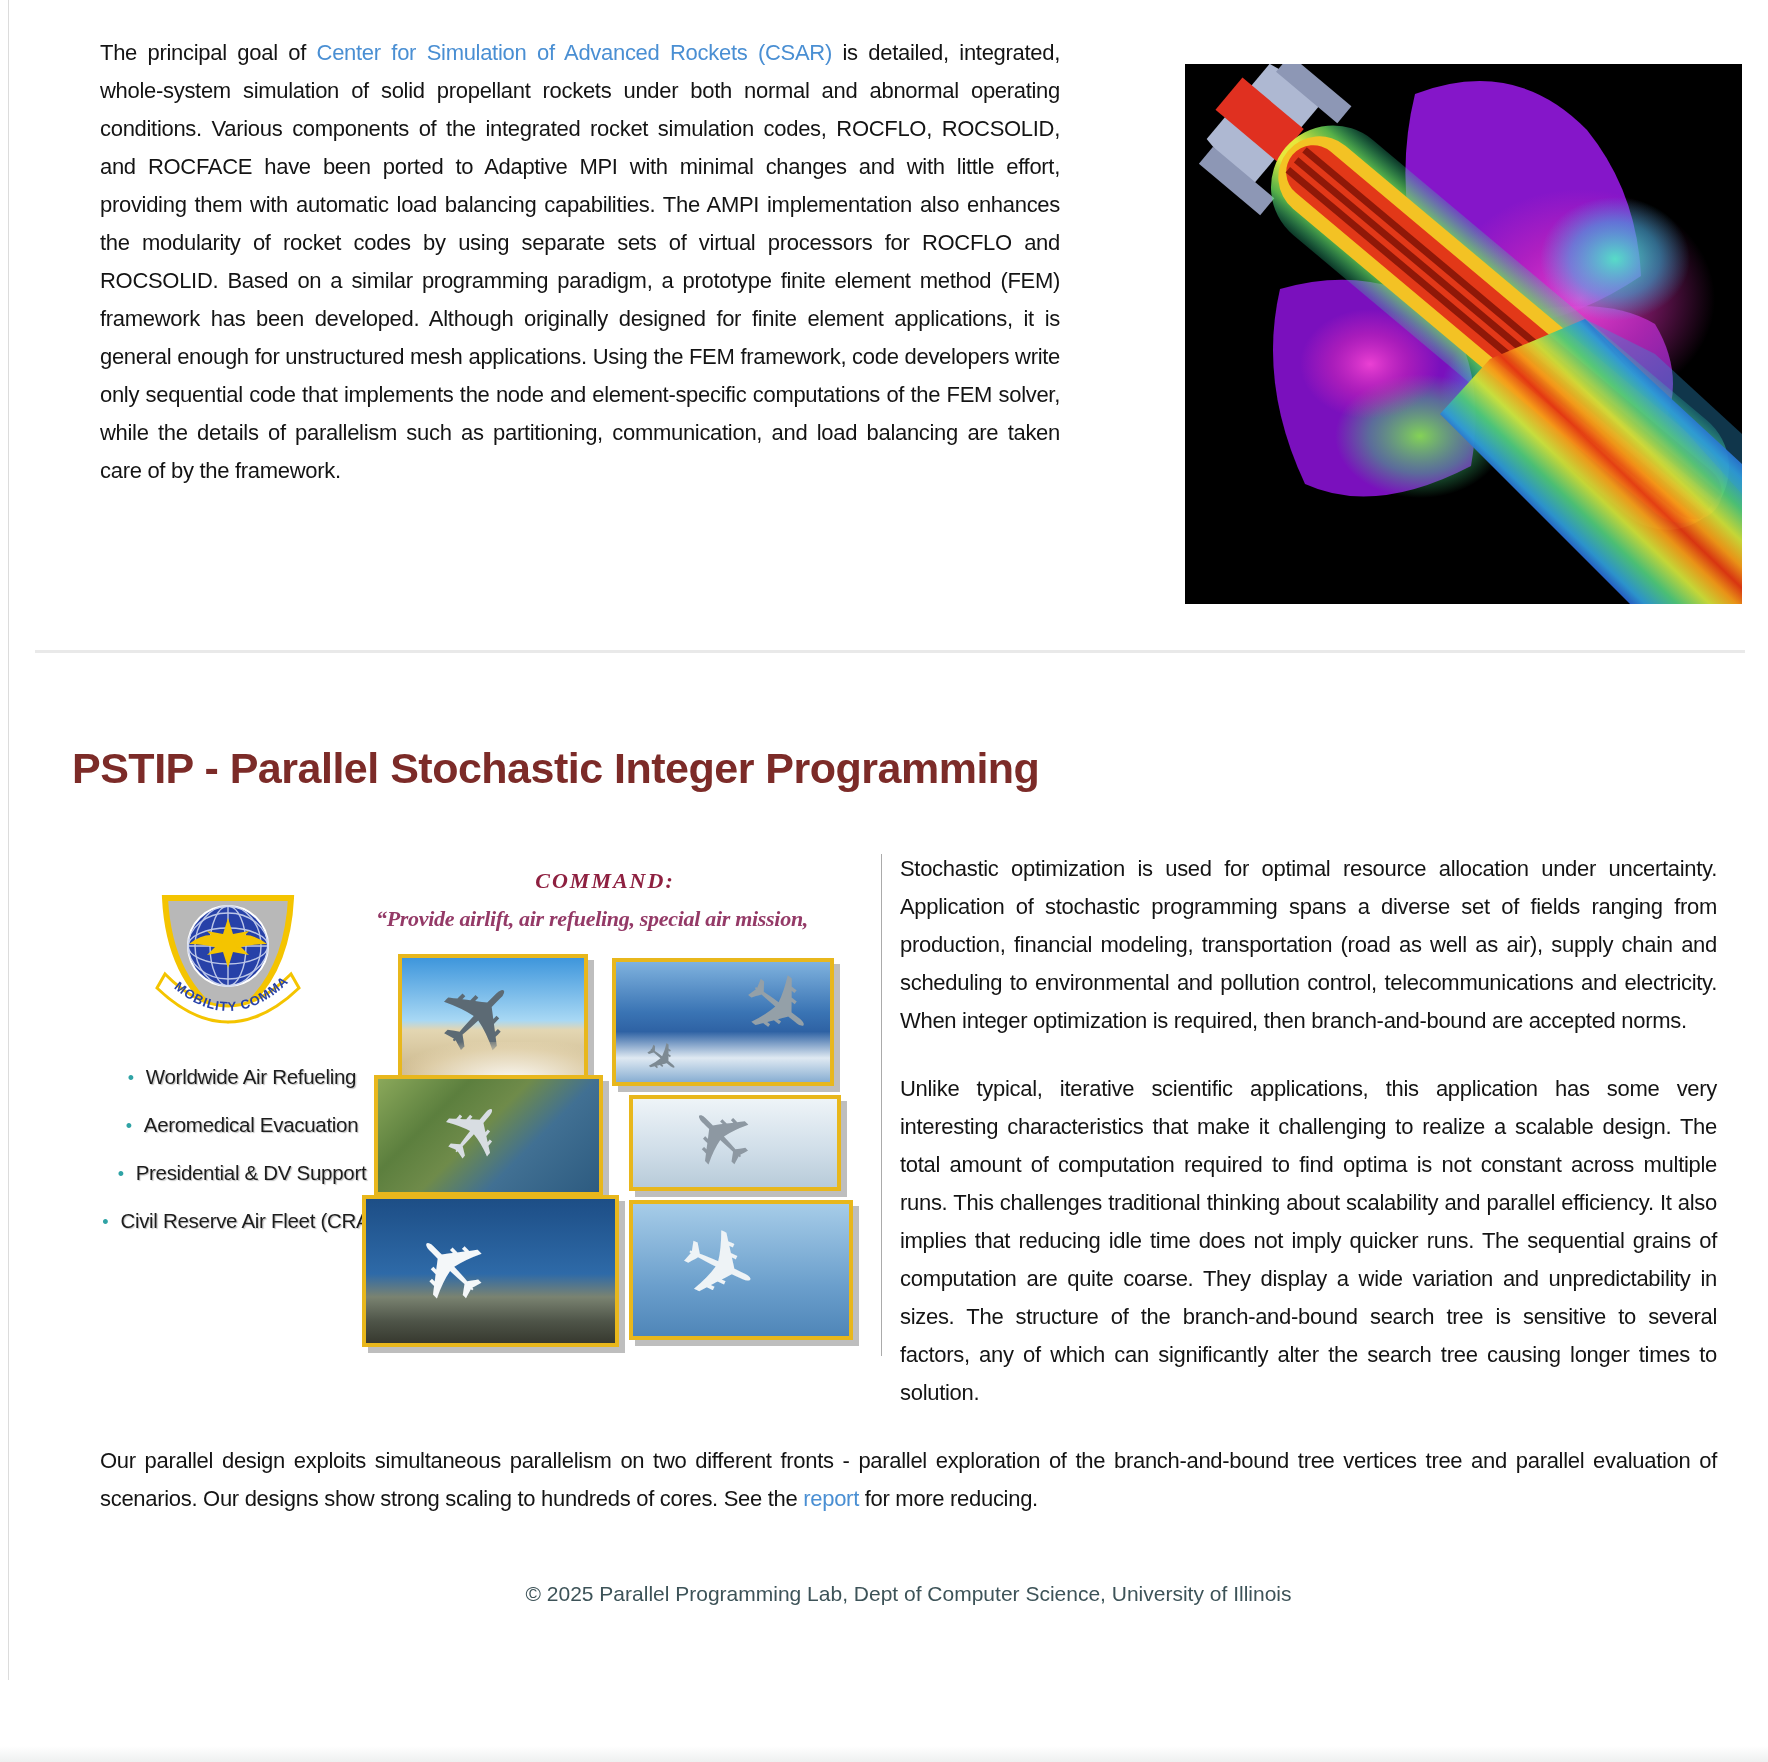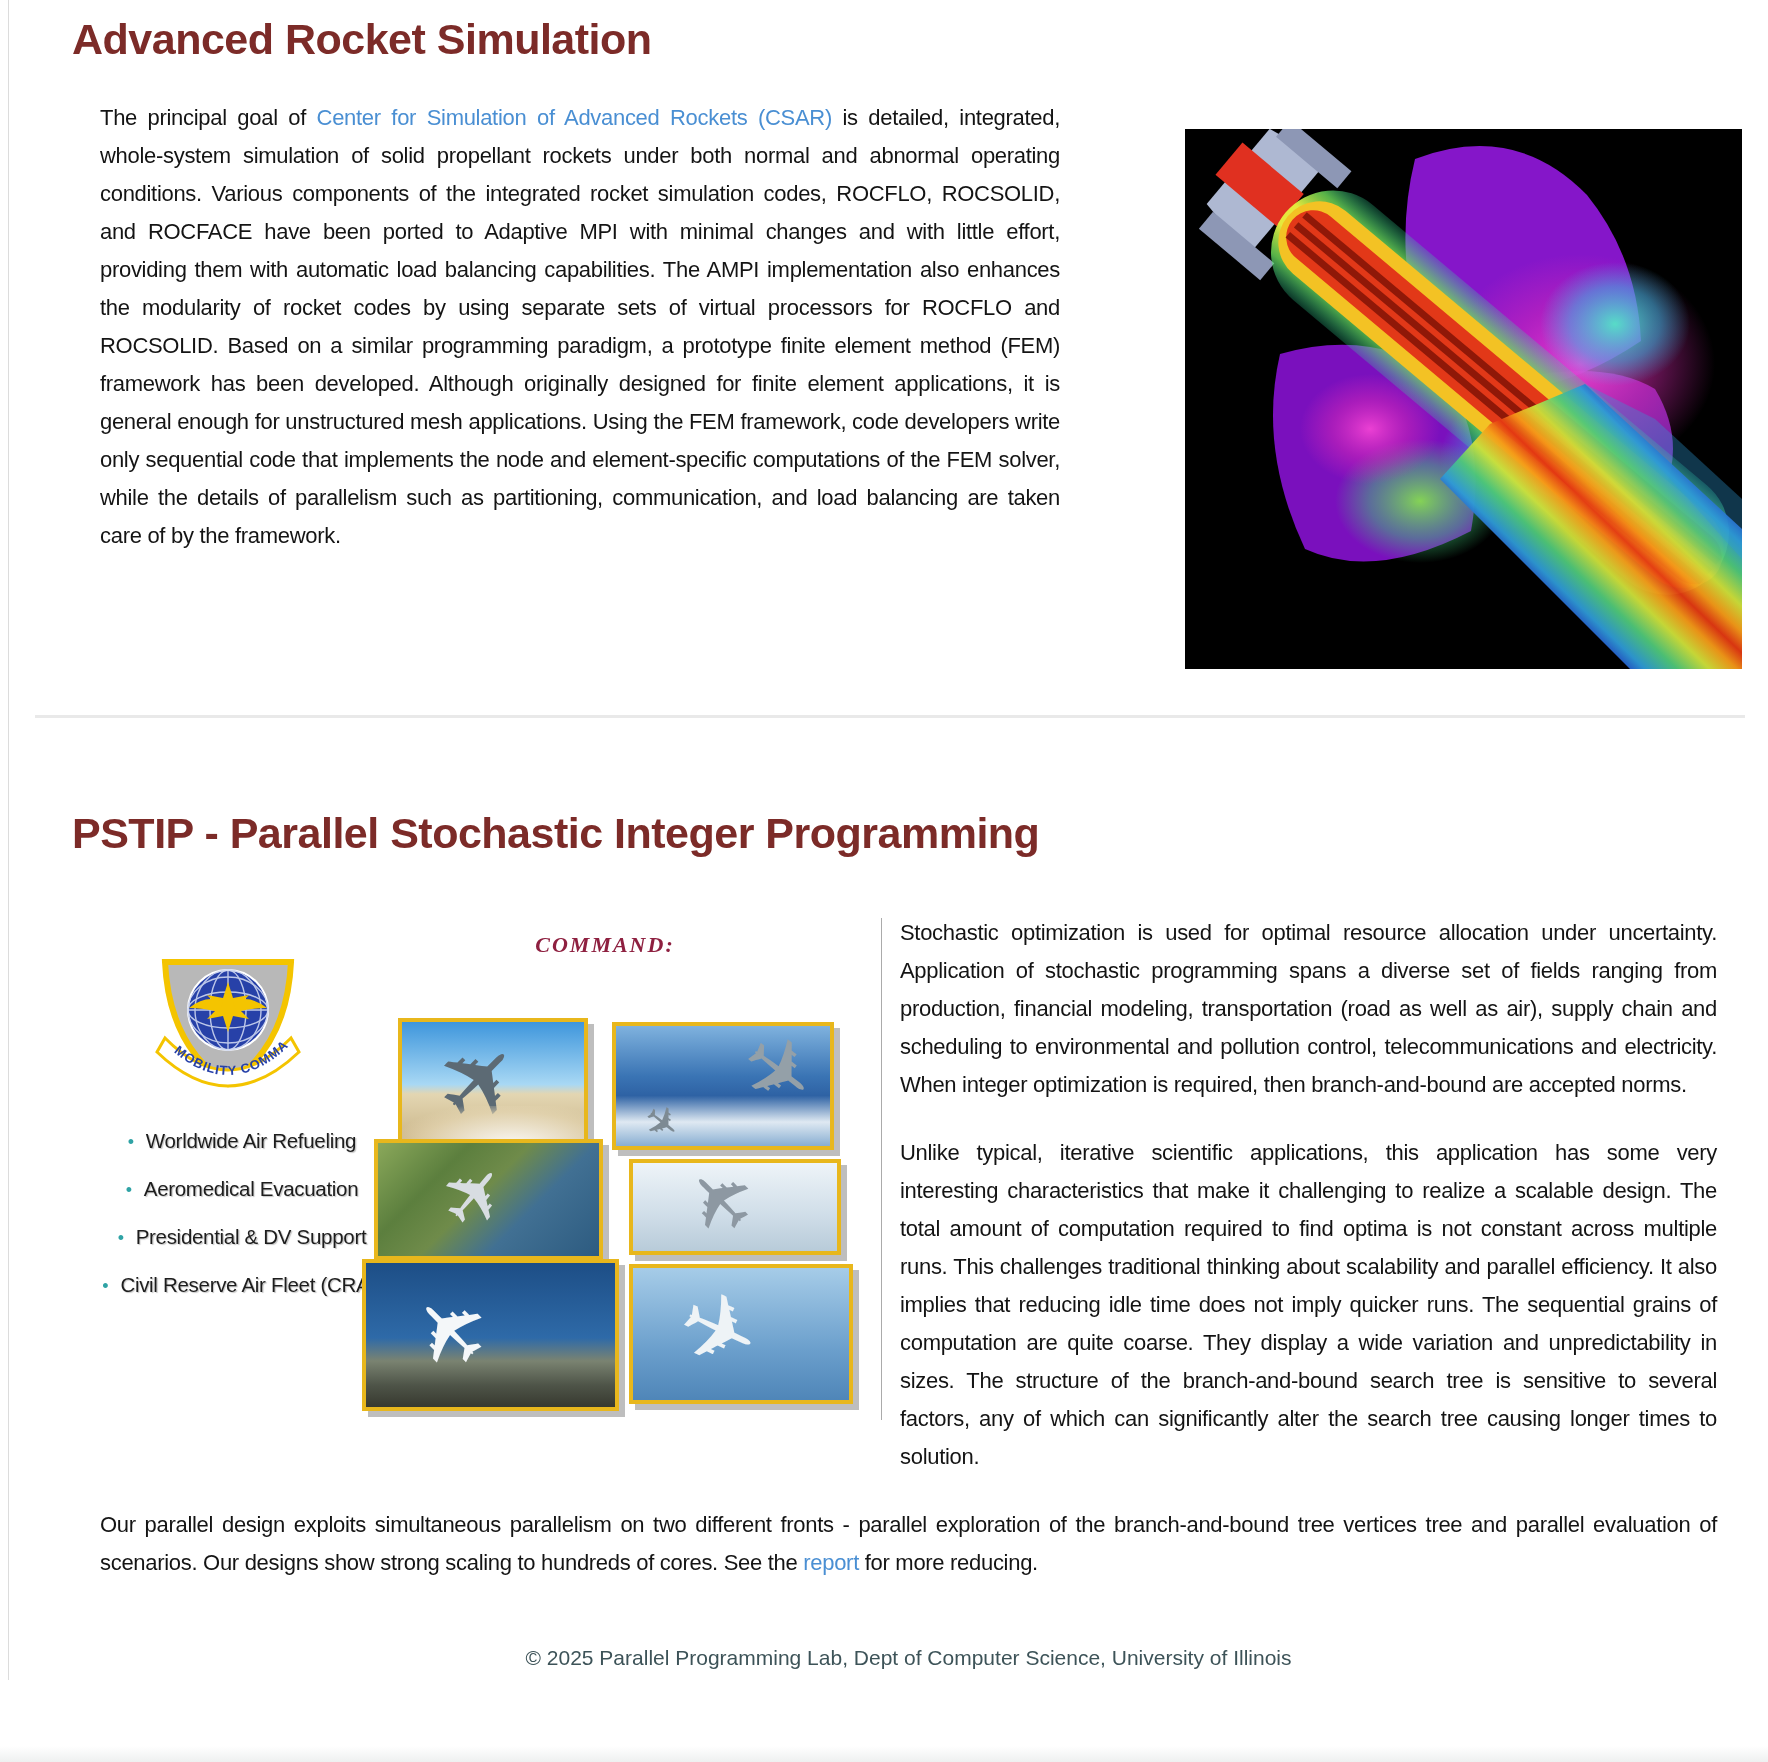--- a/index.html
+++ b/index.html
@@ -98,21 +98,20 @@
   .bottom-band{position:absolute;bottom:0;left:0;width:100%;height:16px;
     background:linear-gradient(180deg,#ffffff,#eef0f0);}
 </style>
 </head>
 <body>
 
 <div class="page-edge"></div>
 
 <div class="container">
 
-  <h1 class="section-title" id="rocket-title">Advanced Rocket Simulation</h1>
 
   <div class="sec1-row">
     <div class="rocket-text">
       <p>
         <span>The principal goal of </span><a class="link">Center for Simulation of Advanced Rockets (CSAR)</a><span> is detailed, integrated, whole-system simulation of solid propellant rockets under both normal and abnormal operating conditions. Various components of the integrated rocket simulation codes, ROCFLO, ROCSOLID, and ROCFACE have been ported to Adaptive MPI with minimal changes and with little effort, providing them with automatic load balancing capabilities. The AMPI implementation also enhances the modularity of rocket codes by using separate sets of virtual processors for ROCFLO and ROCSOLID. Based on a similar programming paradigm, a prototype finite element method (FEM) framework has been developed. Although originally designed for finite element applications, it is general enough for unstructured mesh applications. Using the FEM framework, code developers write only sequential code that implements the node and element-specific computations of the FEM solver, while the details of parallelism such as partitioning, communication, and load balancing are taken care of by the framework.</span>
       </p>
     </div>
 
     <div class="rocket-figure">
       <svg viewBox="0 0 557 540">
@@ -210,20 +209,21 @@
           <path d="M114,56 q-18,-14 -34,-6 l4,10 q16,-4 30,-4 Z"></path>
         </g>
         <path d="M12,86 Q75,150 138,86 L146,100 Q75,168 4,100 Z" fill="#ffffff" stroke="#f4c400" stroke-width="3"></path>
         <path id="bannerPath" d="M14,94 Q75,152 136,94" fill="none"></path>
         <text font-size="13" font-weight="bold" fill="#2741a8" letter-spacing="1">
           <textPath href="#bannerPath" startOffset="50%" text-anchor="middle">AIR MOBILITY COMMAND</textPath>
         </text>
       </svg>
 
       <div class="mission-label">COMMAND:</div>
+      <div class="quote l1">“Provide airlift, air refueling, special air mission,</div>
 
       <div class="bullets">
         <div class="bi"><span class="dot">•</span><span>Worldwide Air Refueling</span></div>
         <div class="bi"><span class="dot">•</span><span>Aeromedical Evacuation</span></div>
         <div class="bi"><span class="dot">•</span><span>Presidential &amp; DV Support</span></div>
         <div class="bi"><span class="dot">•</span><span>Civil Reserve Air Fleet (CRAF</span></div>
       </div>
 
       <div class="photo p1">
         <span class="plane">✈</span>

